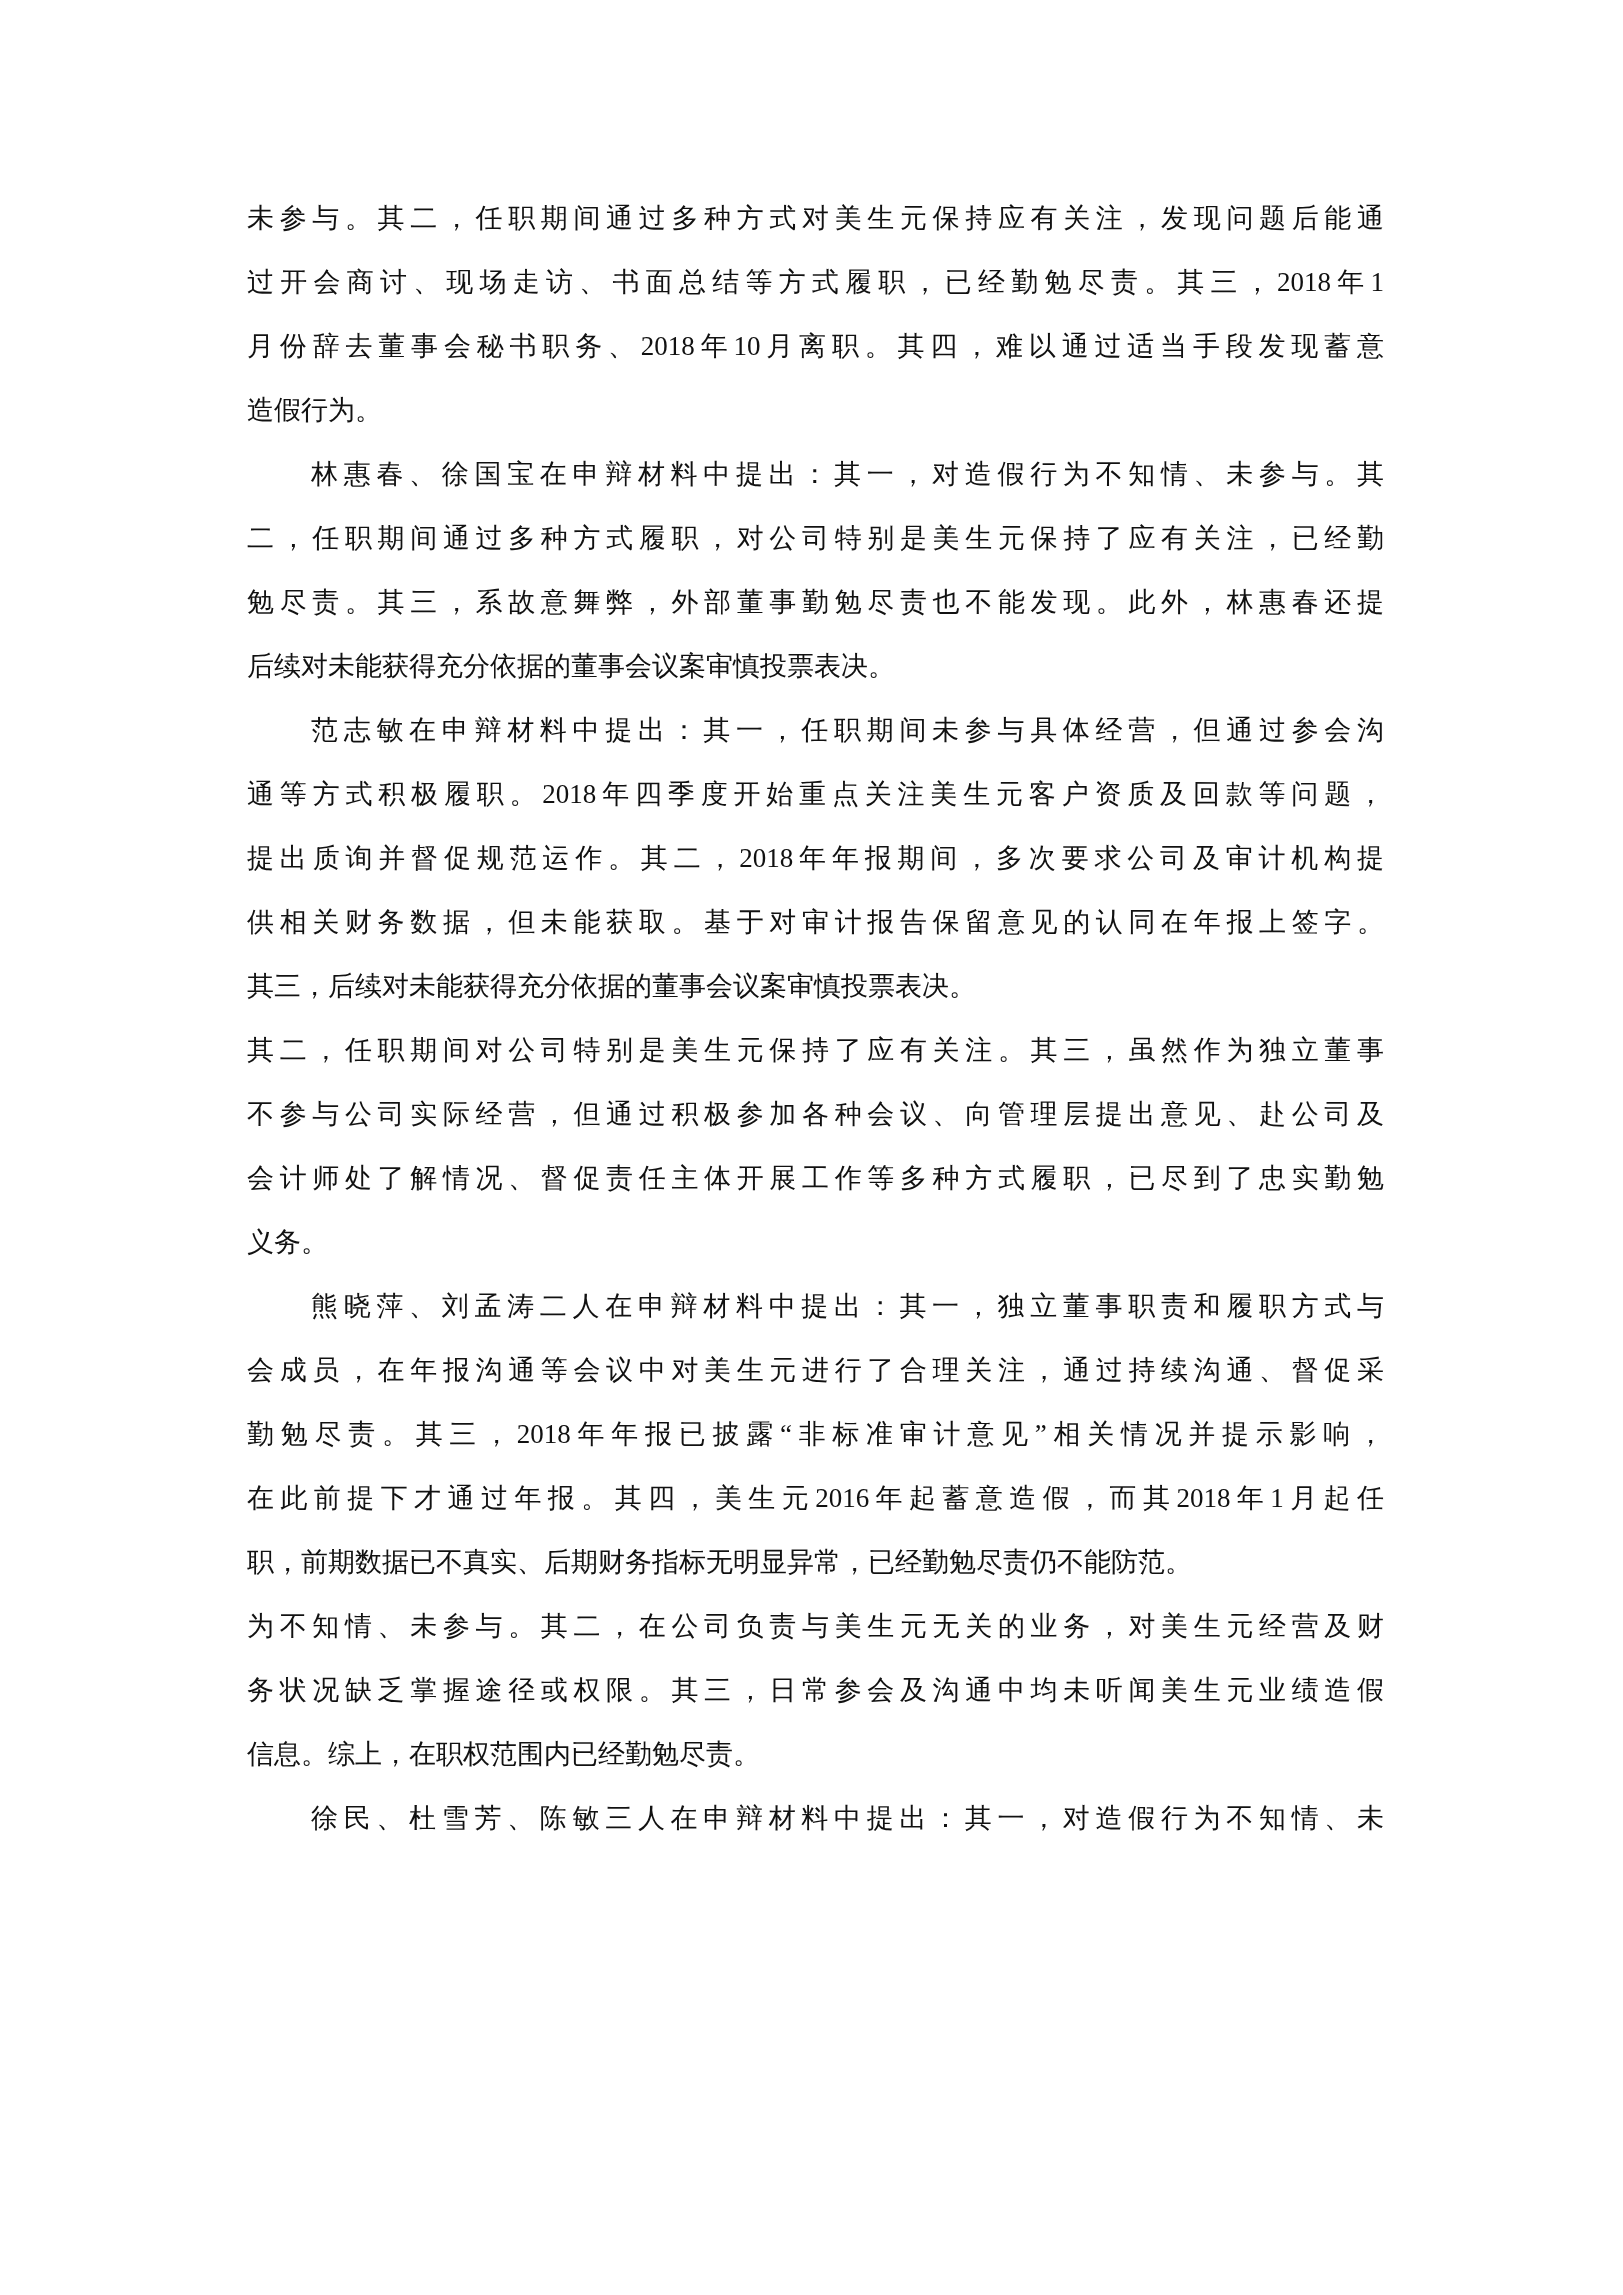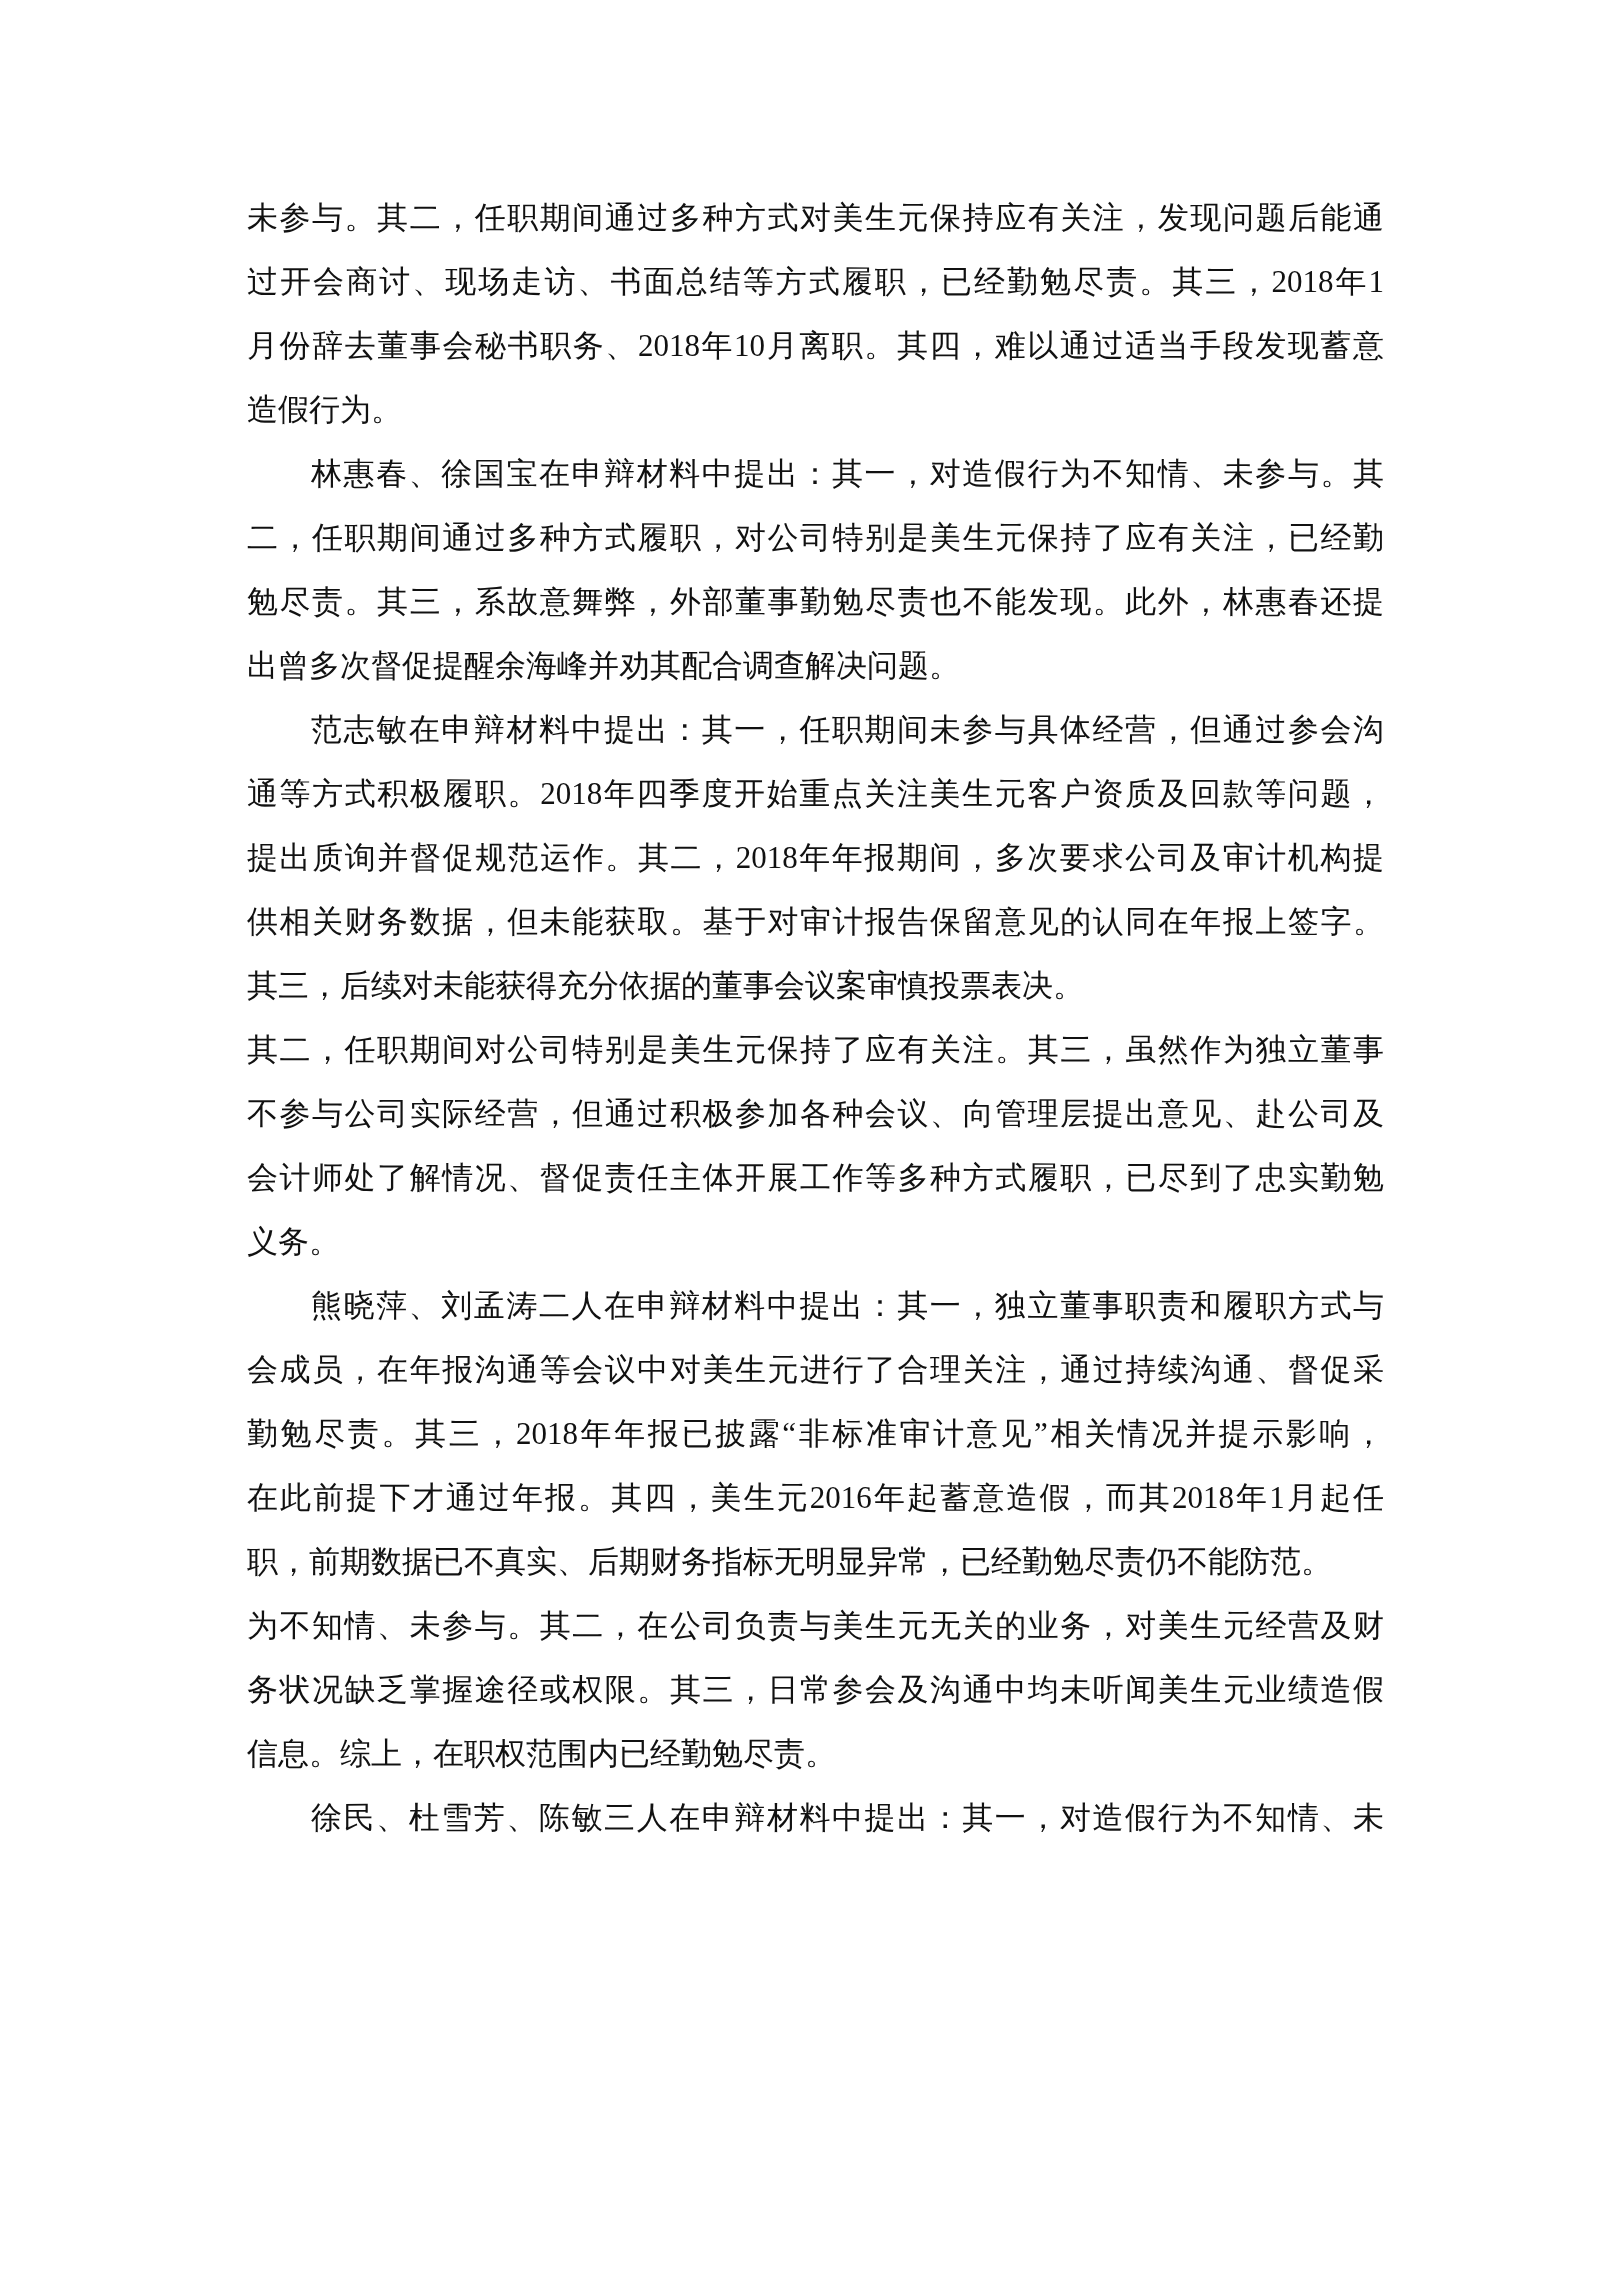--- a/index.html
+++ b/index.html
@@ -26,21 +26,21 @@
     .body-text {
       position: absolute;
       left: 247px;
       top: 196px;
       width: 1137px;
     }
     .line {
       display: block;
       height: 64px;
       line-height: 44px;
-      font-size: 31px;
+      font-size: 27px;
       white-space: nowrap;
       text-align: justify;
       text-align-last: justify;
       letter-spacing: 0px;
     }
     .line.last {
       text-align-last: left;
     }
     .line.indent {
       padding-left: 64px;
@@ -57,21 +57,21 @@
       <span class="line">未参与。其二，任职期间通过多种方式对美生元保持应有关注，发现问题后能通</span>
       <span class="line">过开会商讨、现场走访、书面总结等方式履职，已经勤勉尽责。其三，2018年1</span>
       <span class="line">月份辞去董事会秘书职务、2018年10月离职。其四，难以通过适当手段发现蓄意</span>
       <span class="line last">造假行为。</span>
     </div>
 
     <div>
       <span class="line indent">林惠春、徐国宝在申辩材料中提出：其一，对造假行为不知情、未参与。其</span>
       <span class="line">二，任职期间通过多种方式履职，对公司特别是美生元保持了应有关注，已经勤</span>
       <span class="line">勉尽责。其三，系故意舞弊，外部董事勤勉尽责也不能发现。此外，林惠春还提</span>
-      <span class="line last">出曾多次督促提醒余海峰并劝其配合调查解决问题。</span>
+      <span class="line last">后续对未能获得充分依据的董事会议案审慎投票表决。</span>
     </div>
 
     <div>
       <span class="line indent">范志敏在申辩材料中提出：其一，任职期间未参与具体经营，但通过参会沟</span>
       <span class="line">通等方式积极履职。2018年四季度开始重点关注美生元客户资质及回款等问题，</span>
       <span class="line">提出质询并督促规范运作。其二，2018年年报期间，多次要求公司及审计机构提</span>
       <span class="line">供相关财务数据，但未能获取。基于对审计报告保留意见的认同在年报上签字。</span>
       <span class="line last">其三，后续对未能获得充分依据的董事会议案审慎投票表决。</span>
     </div>
 

